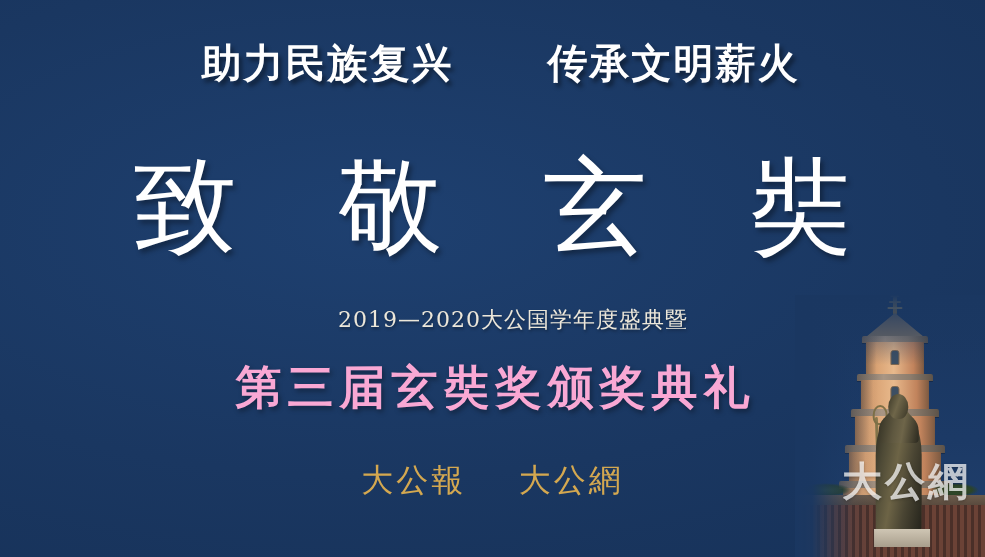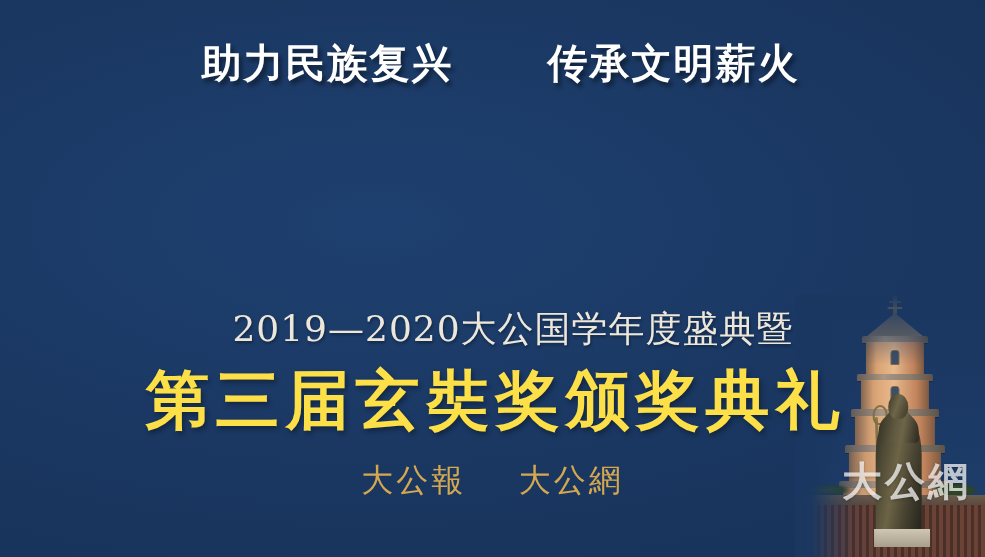--- a/index.html
+++ b/index.html
@@ -281,36 +281,36 @@
     font-family: "DejaVu Serif", "Liberation Serif", serif;
     text-shadow: 3px 4px 5px rgba(0,0,0,.35);
   }
 
   .subtitle {
     position: absolute;
     top: 305px;
     left: 0;
     right: 0;
     color: #ece7da;
-    font-size: 36px;
+    font-size: 22px;
     font-weight: 400;
     letter-spacing: 1px;
     white-space: nowrap;
     font-family: "DejaVu Serif", "Liberation Serif", serif;
     text-shadow: 1px 2px 3px rgba(0,0,0,.35);
     margin-left: 41px;
   }
 
   .event-title {
     position: absolute;
     top: 357px;
     left: 0;
     right: 0;
-    color: #fde047;
-    font-size: 64px;
+    color: #f9a8d4;
+    font-size: 46px;
     font-weight: 700;
     letter-spacing: 6px;
     text-indent: 6px;
     white-space: nowrap;
     font-family: Liberation Mono, monospace;
     text-shadow: 2px 3px 5px rgba(0,0,0,.35);
   }
 
   .brand-row {
     position: absolute;
@@ -388,20 +388,21 @@
   <div class="watermark">大公網</div>
 
   <div class="content">
 
     <div class="tagline">
       <span>助力民族复兴</span>
       <span class="gap"></span>
       <span>传承文明薪火</span>
     </div>
 
+    <div class="headline">致 敬 玄 奘</div>
 
     <div class="subtitle">2019—2020大公国学年度盛典暨</div>
 
     <div class="event-title">第三届玄奘奖颁奖典礼</div>
 
     <div class="brand-row">
       <span class="brand">大公報</span>
       <span class="brand-gap"></span>
       <span class="brand">大公網</span>
     </div>

